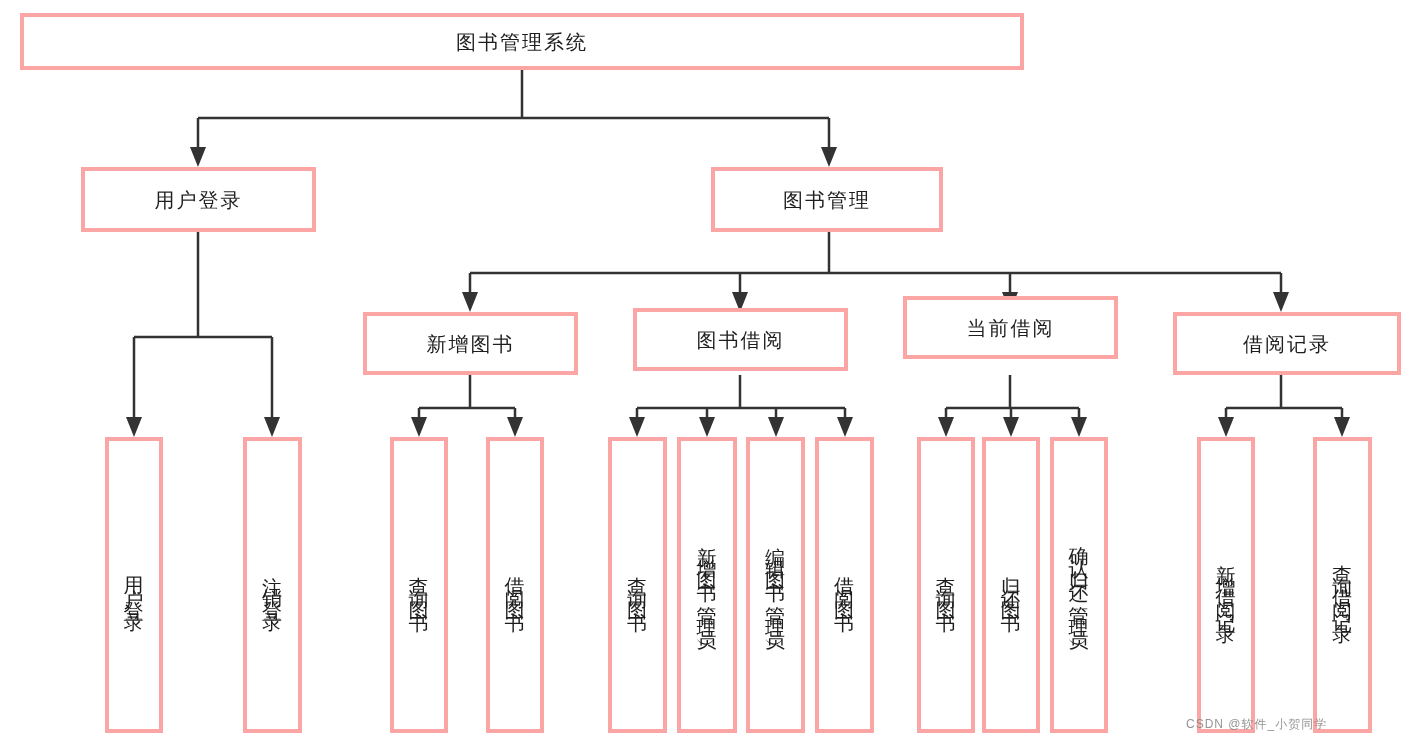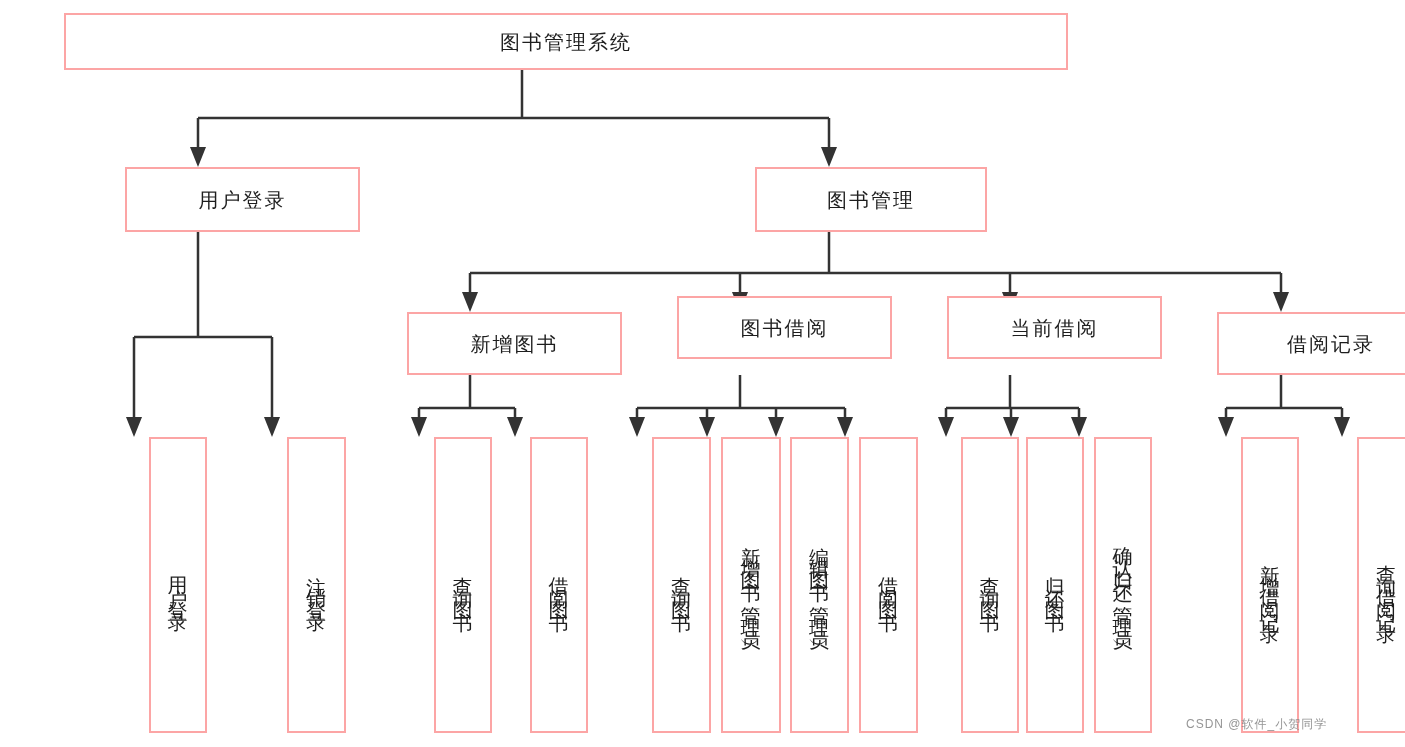--- a/index.html
+++ b/index.html
@@ -4,24 +4,23 @@
 <style>
   html,body { margin:0; padding:0; }
   body {
     width:1405px; height:747px; position:relative; overflow:hidden;
     background:#ffffff;
     font-family:"Liberation Sans", sans-serif;
   }
   #connector-svg { position:absolute; left:0; top:0; z-index:1; }
   .node {
     position:absolute; box-sizing:border-box; z-index:2;
-    background:#ffffff; border:2px solid #fca5a5;
+    background:#ffffff; border:4px solid #fca5a5;
     display:flex; align-items:center; justify-content:center;
     color:#1e1e1e;
-    margin-left:44px;
   }
   .hlabel {
     font-size:20px; letter-spacing:2px; white-space:nowrap; line-height:1;
   }
   .vlabel {
     writing-mode:vertical-rl; text-orientation:mixed;
     font-size:20px; letter-spacing:12px; line-height:1;
     white-space:nowrap;
   }
   .watermark {
@@ -80,21 +79,21 @@
 <div class="node" style="left:81px;top:167px;width:235px;height:65px">
   <span class="hlabel">用户登录</span>
 </div>
 <div class="node" style="left:711px;top:167px;width:232px;height:65px">
   <span class="hlabel">图书管理</span>
 </div>
 
 <div class="node" style="left:363px;top:312px;width:215px;height:63px">
   <span class="hlabel">新增图书</span>
 </div>
-<div class="node" style="left:633px;top:296px;width:215px;height:63px">
+<div class="node" style="left:633px;top:308px;width:215px;height:63px">
   <span class="hlabel">图书借阅</span>
 </div>
 <div class="node" style="left:903px;top:296px;width:215px;height:63px">
   <span class="hlabel">当前借阅</span>
 </div>
 <div class="node" style="left:1173px;top:312px;width:228px;height:63px">
   <span class="hlabel">借阅记录</span>
 </div>
 
 <div class="node" style="left:105px;top:437px;width:58px;height:296px">

